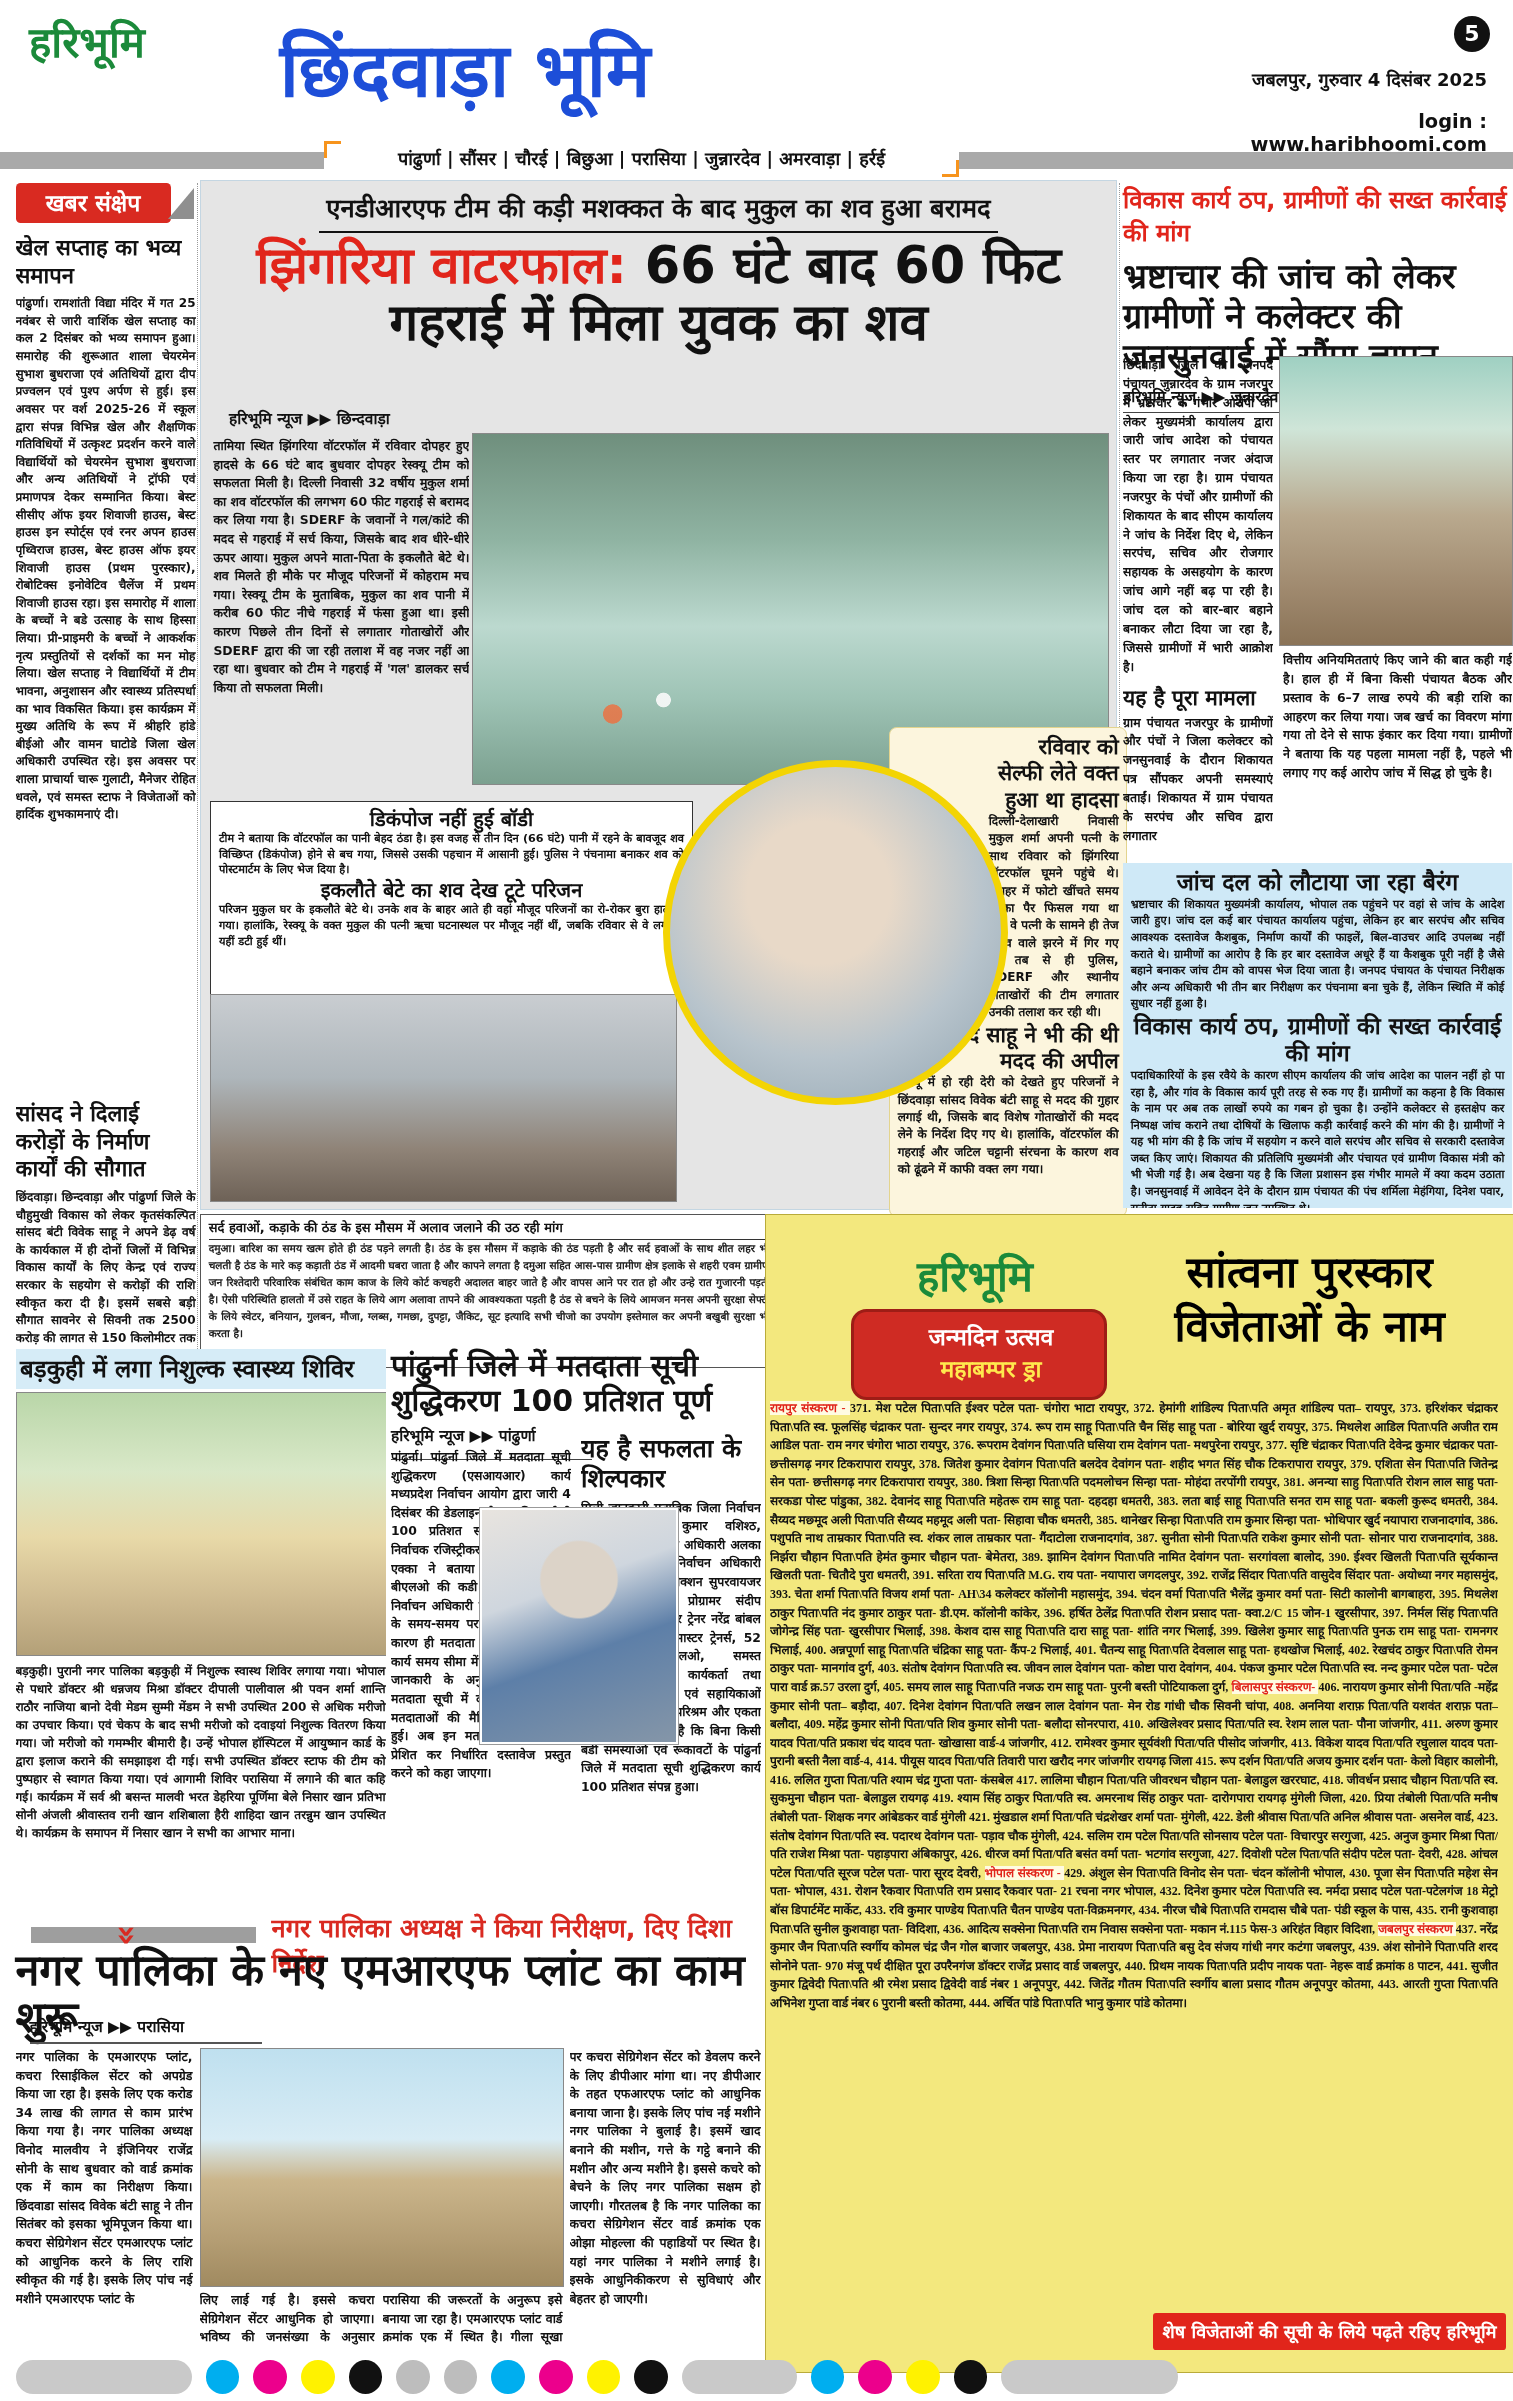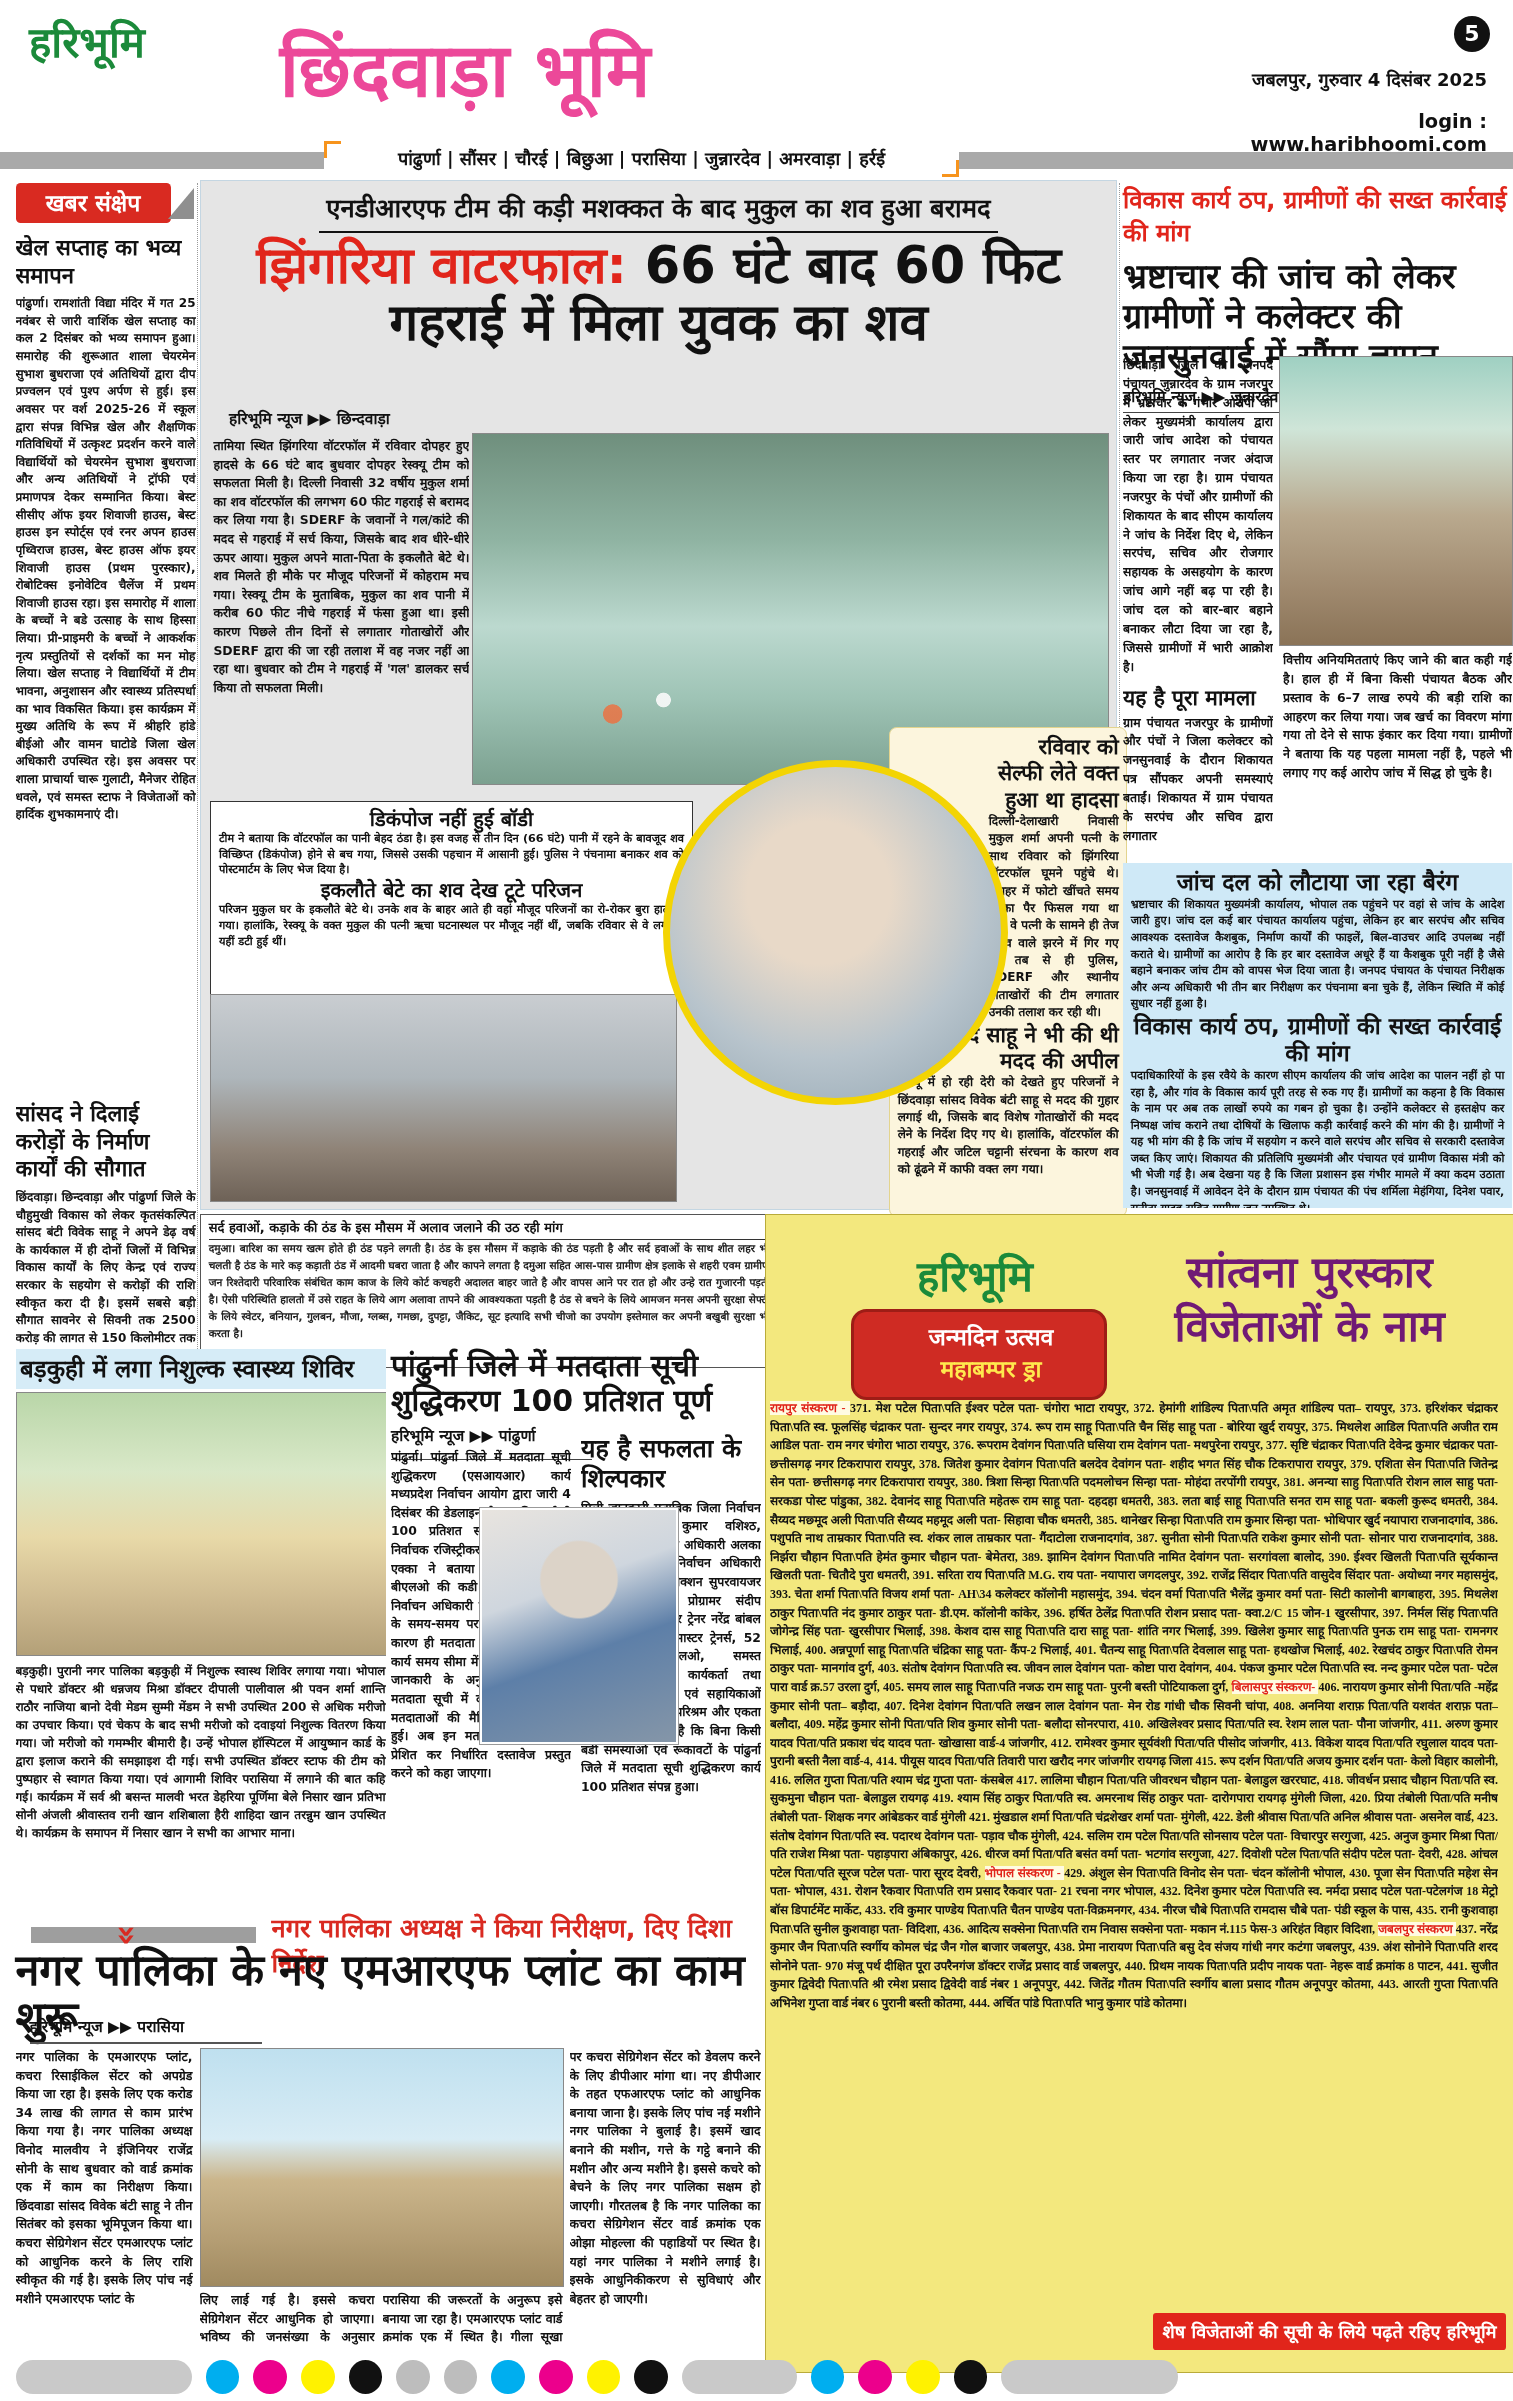--- a/index.html
+++ b/index.html
@@ -6,21 +6,21 @@
   body{width:1514px;height:2401px;position:relative;background:#fff;
        font-family:"DejaVu Sans","Liberation Sans",sans-serif;color:#111;}
   .abs{position:absolute;}
   p{margin:0;}
   h1,h2,h3,h4{margin:0;font-weight:bold;}
   .just{text-align:justify;}
   .clip{overflow:hidden;}
 
   
   .m-logo{left:29px;top:12.4px;font-size:42px;font-weight:bold;color:#1b8a3a;}
-  .m-title{left:163px;top:33px;width:604px;text-align:center;font-size:74px;font-weight:bold;color:#ec4899;line-height:1.0;}
+  .m-title{left:163px;top:33px;width:604px;text-align:center;font-size:74px;font-weight:bold;color:#1d4ed8;line-height:1.0;}
   .m-page{left:1454px;top:15.5px;width:36px;height:36px;background:#111;border-radius:50%;
           color:#fff;font-size:22px;font-weight:bold;text-align:center;line-height:36px;}
   .m-date{left:1177px;top:67px;width:310px;text-align:right;font-size:18px;font-weight:bold;}
   .m-login{left:1177px;top:110px;width:310px;text-align:right;font-size:19.4px;font-weight:bold;}
   .m-bar{left:0;top:152px;width:1514px;height:17px;background:#a9a9a9;}
   .m-nav{left:324px;top:141px;width:635px;height:36px;background:#fff;text-align:center;
          font-size:18px;font-weight:bold;line-height:36px;}
   .m-nav .brk{position:absolute;width:14px;height:14px;border:3.1px solid #f7941d;}
   .m-nav .brk.tl{left:0;top:0;border-right:none;border-bottom:none;}
   .m-nav .brk.br{right:0;bottom:0;border-left:none;border-top:none;}
@@ -86,21 +86,21 @@
   .bluebox h4{font-size:23px;text-align:center;line-height:1.2;}
   .bluebox p{font-size:11.2px;line-height:1.48;font-weight:600;}
 
   
   .ad{left:765px;top:1214px;width:747px;height:1157px;background:#f3e87e;border:0.8px solid #b9ab3a;}
   .ad-logo{left:85px;top:31px;width:248px;text-align:center;font-size:42px;font-weight:bold;color:#1b8a3a;}
   .ribbon{left:85px;top:94px;width:256px;height:91px;background:#cf2b23;border:3.9px solid #9e1d16;
           border-radius:15.5px;color:#fff;text-align:center;padding-top:7.7px;box-sizing:border-box;padding-left:24px;}
   .ribbon .r1{font-size:23px;font-weight:bold;display:block;}
   .ribbon .r2{font-size:23px;font-weight:bold;color:#ffe94e;display:block;}
-  .ad-head{left:352px;top:31px;width:383px;text-align:center;font-size:43px;font-weight:bold;color:#701a75;line-height:1.25;}
+  .ad-head{left:352px;top:31px;width:383px;text-align:center;font-size:43px;font-weight:bold;color:#000000;line-height:1.25;}
   .winners{left:4px;top:184px;width:728px;height:914px;font-size:12px;line-height:1.55;font-weight:600;font-family:Liberation Serif, serif;}
   .wlabel{color:#e1251b;font-weight:bold;background:#fffbe2;}
   .terms{left:333px;top:1103px;width:232px;text-align:right;font-size:17px;font-weight:bold;}
   .redstrip{left:387px;top:1098px;width:353px;height:37px;background:#e1251b;color:#fff;
             font-size:18px;font-weight:bold;text-align:center;line-height:37px;border-radius:3.1px;}
 
   
   .health{left:15.5px;top:1349px;width:370px;height:554px;}
   .health .band{background:#d6ecf7;font-size:24px;font-weight:bold;height:40px;line-height:40px;padding-left:4.6px;}
   .ph-camp{margin-top:3.1px;width:370px;height:262px;border:0.8px solid #888;

